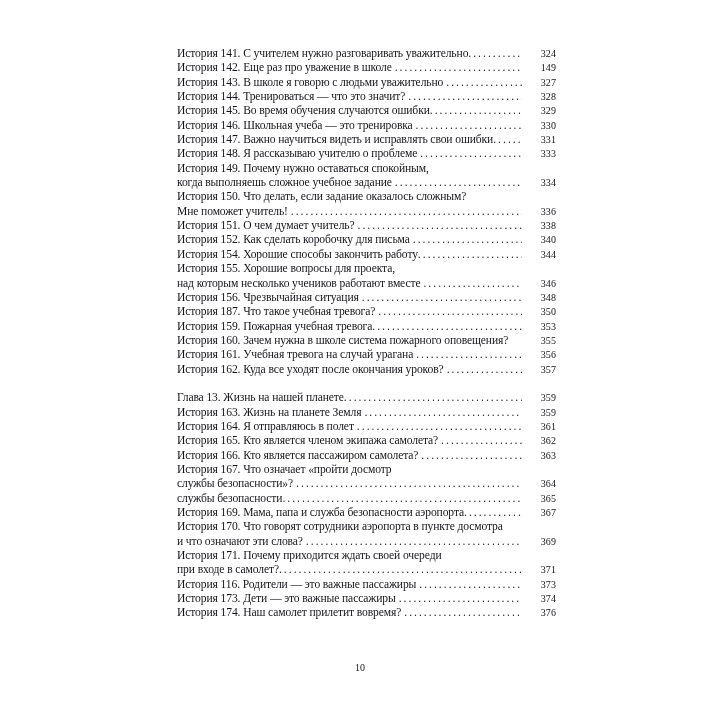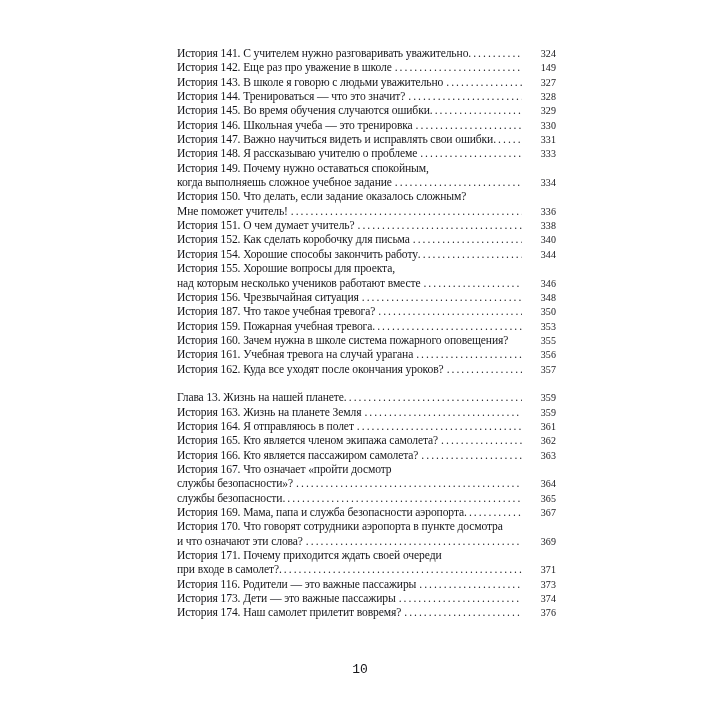--- a/index.html
+++ b/index.html
@@ -106,23 +106,22 @@
   .spacer {
     height: 14.35px;
   }
 
   #folio {
     position: absolute;
     left: 0;
     top: 662px;
     width: 720px;
     text-align: center;
-    font-size: 13px;
+    font-size: 10px;
     color: #16161a;
-    font-family: Liberation Mono, monospace;
   }
 </style>
 </head>
 <body>
 
 <div id="page">
   <div id="toc">
       <div class="toc-entry">
         <div class="line tight">
           <span class="txt">История 141. С учителем нужно разговаривать уважительно</span>

